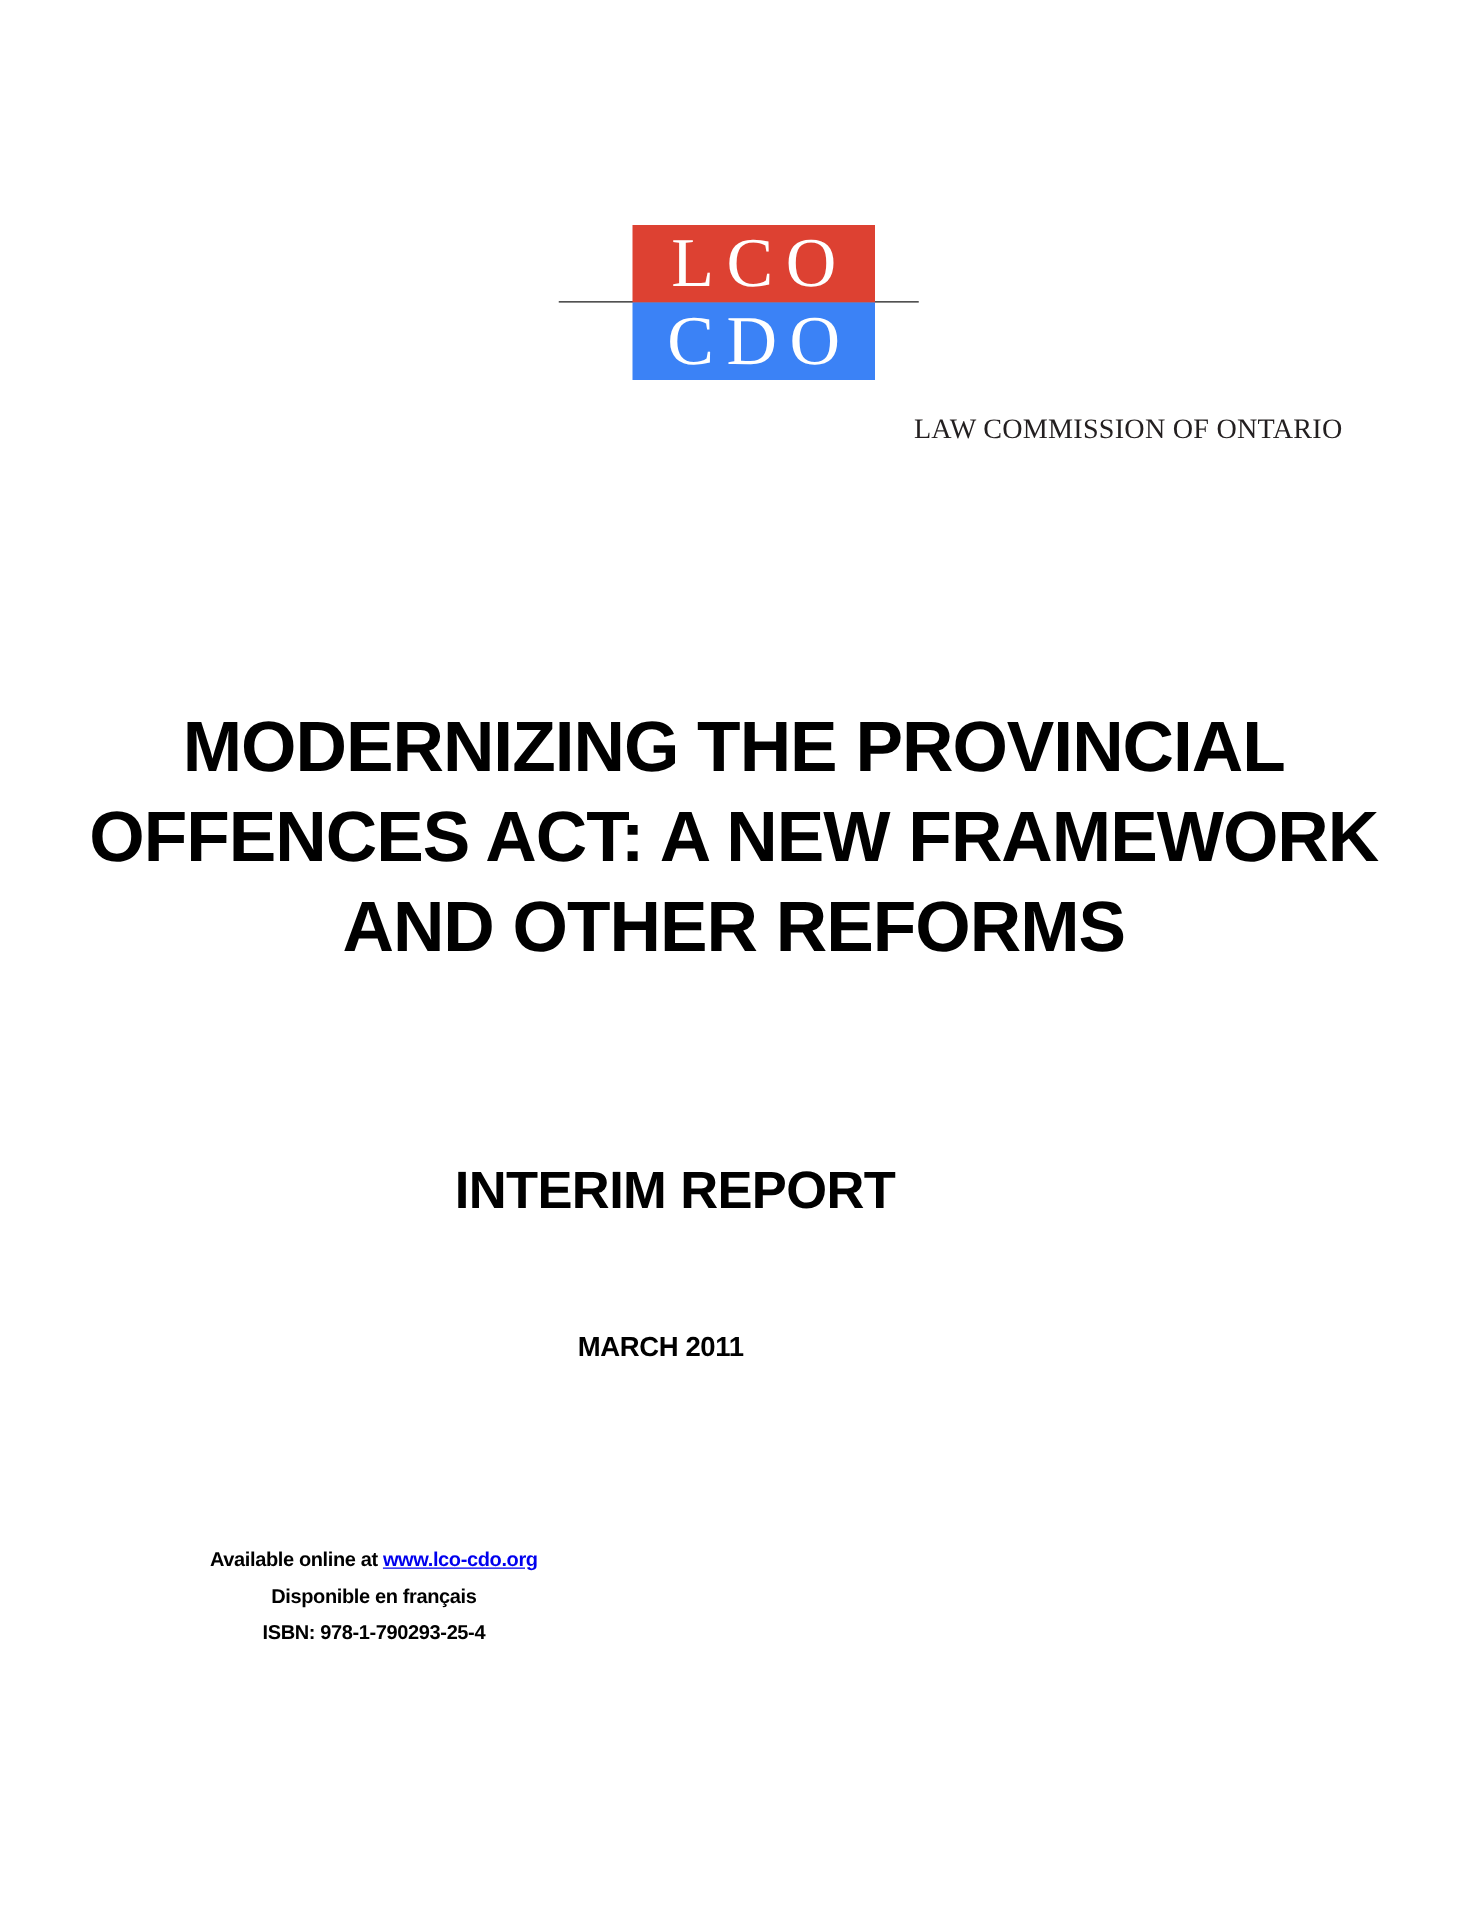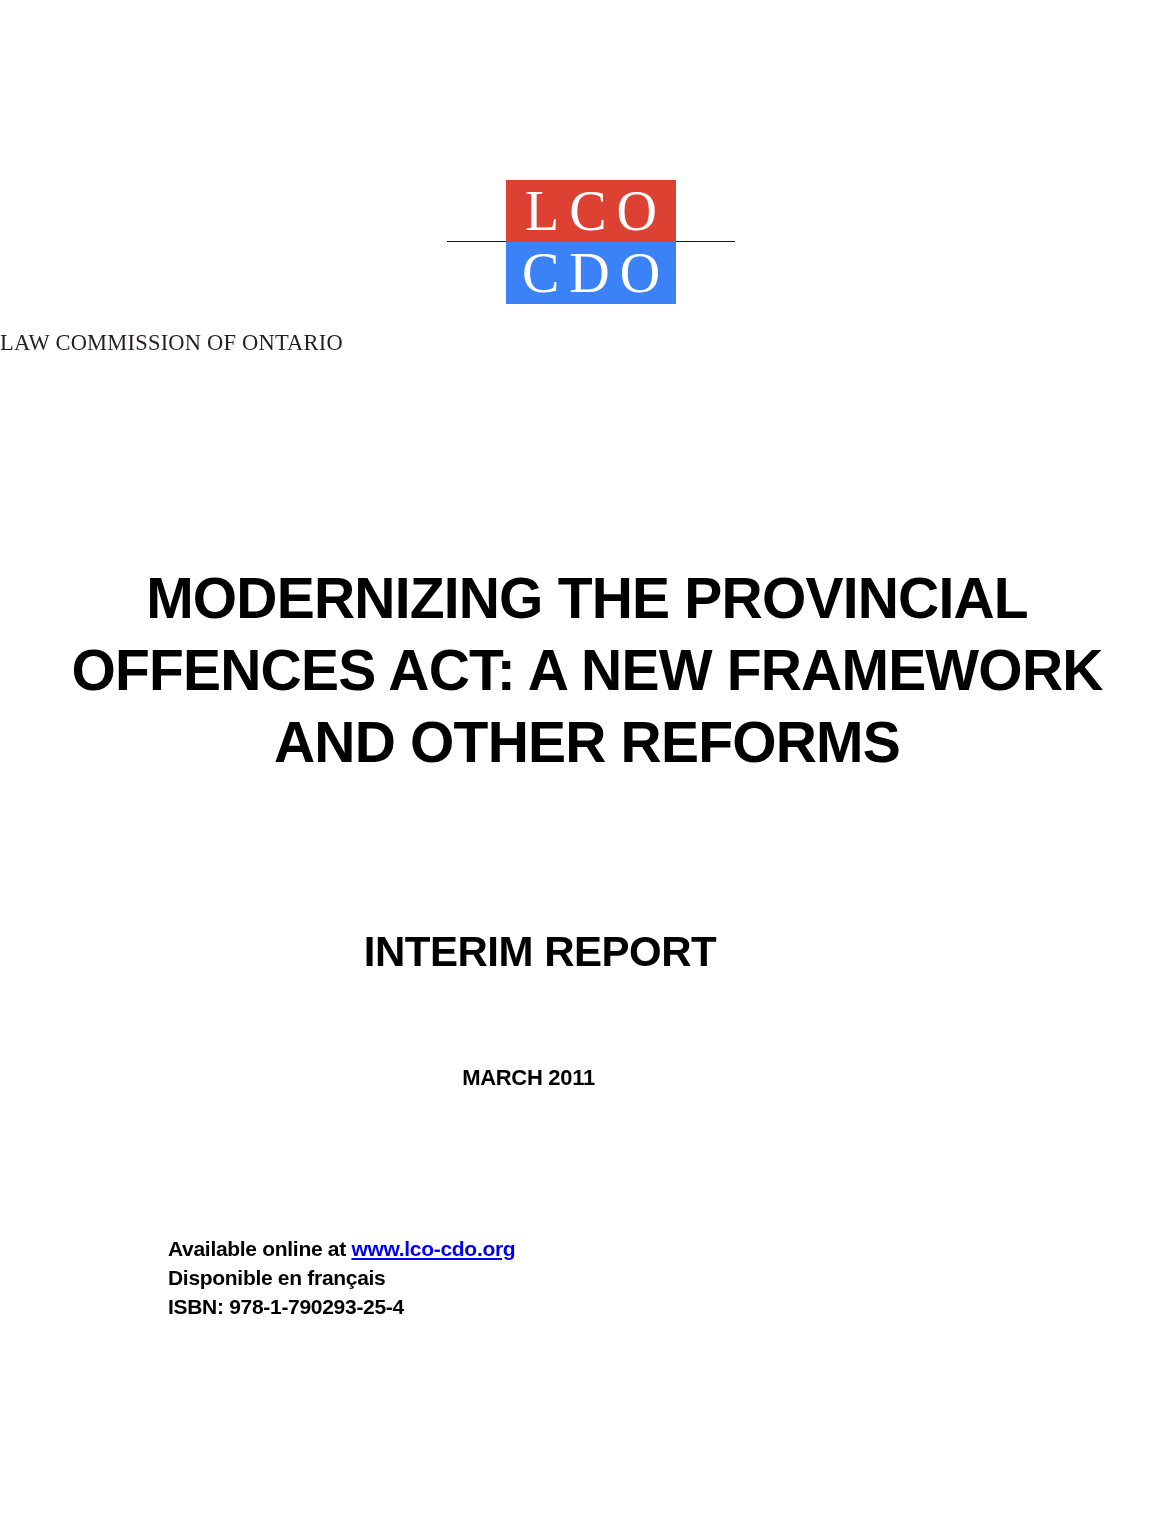--- a/index.html
+++ b/index.html
@@ -33,21 +33,21 @@
     .logo-box {
       position: absolute;
       left: 59px;
       top: 0;
       width: 170px;
       height: 124px;
     }
     .logo-top, .logo-bottom {
       position: absolute;
       left: 0;
-      width: 170px;
+      width: 194px;
       height: 62px;
       display: flex;
       align-items: center;
       justify-content: center;
       font-family: "Liberation Serif", "DejaVu Serif", serif;
       color: #ffffff;
       font-size: 56px;
       letter-spacing: 10px;
       padding-left: 10px;
       box-sizing: border-box;
@@ -59,21 +59,21 @@
     }
     .logo-bottom {
       top: 62px;
       background: #3b82f6;
     }
     .org-names {
       position: absolute;
       left: 0;
       width: 1074px;
       top: 330px;
-      text-align: left;
+      text-align: right;
       font-family: "Liberation Serif", "DejaVu Serif", serif;
       color: #231f20;
       font-size: 22.5px;
       line-height: 26px;
       letter-spacing: 0.2px;
     }
     .org-names div { white-space: nowrap; }
     .title {
       position: absolute;
       left: 0;
@@ -107,23 +107,24 @@
       font-weight: bold;
       font-size: 22px;
       line-height: 30px;
       letter-spacing: -0.3px;
     }
     .footer-info {
       position: absolute;
       left: 168px;
       top: 1234px;
       font-weight: bold;
-      font-size: 21px;
+      font-size: 16px;
       line-height: 29px;
       letter-spacing: -0.3px;
+      text-align: center;
     }
     .footer-info a {
       color: #0000ee;
       text-decoration: underline;
     }
   </style>
 </head>
 <body>
 
 <div class="logo-wrap">

